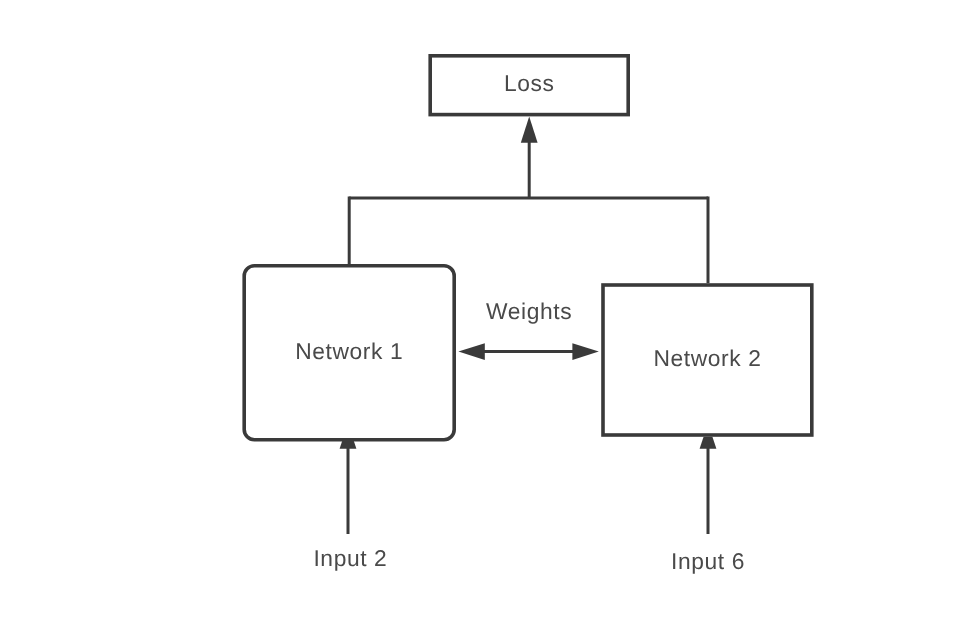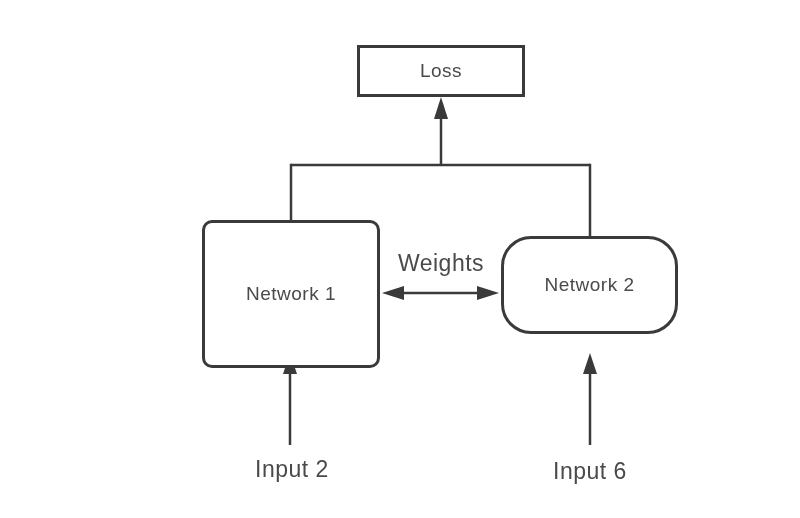--- a/index.html
+++ b/index.html
@@ -25,26 +25,26 @@
     background: #ffffff;
     display: flex;
     align-items: center;
     justify-content: center;
     color: #4a4a4a;
     font-size: 19px;
     letter-spacing: 0.5px;
   }
   .node-loss     { left: 357px; top: 45px;  width: 168px; height: 52px;  }
   .node-network1 { left: 202px; top: 220px; width: 178px; height: 148px; border-radius: 10px; }
-  .node-network2 { left: 501px; top: 236px; width: 177px; height: 98px; border-radius: 30px; }
+  .node-network2 { left: 501px; top: 236px; width: 177px; height: 128px; }
   .float-label {
     position: absolute;
     transform: translateX(-50%);
     color: #4a4a4a;
-    font-size: 23px;
+    font-size: 19px;
     letter-spacing: 0.5px;
     white-space: nowrap;
   }
   .label-weights { left: 441px; top: 250px; }
   .label-input1  { left: 292px; top: 456px; }
   .label-input2  { left: 590px; top: 458px; }
 </style>
 </head>
 <body>
 

